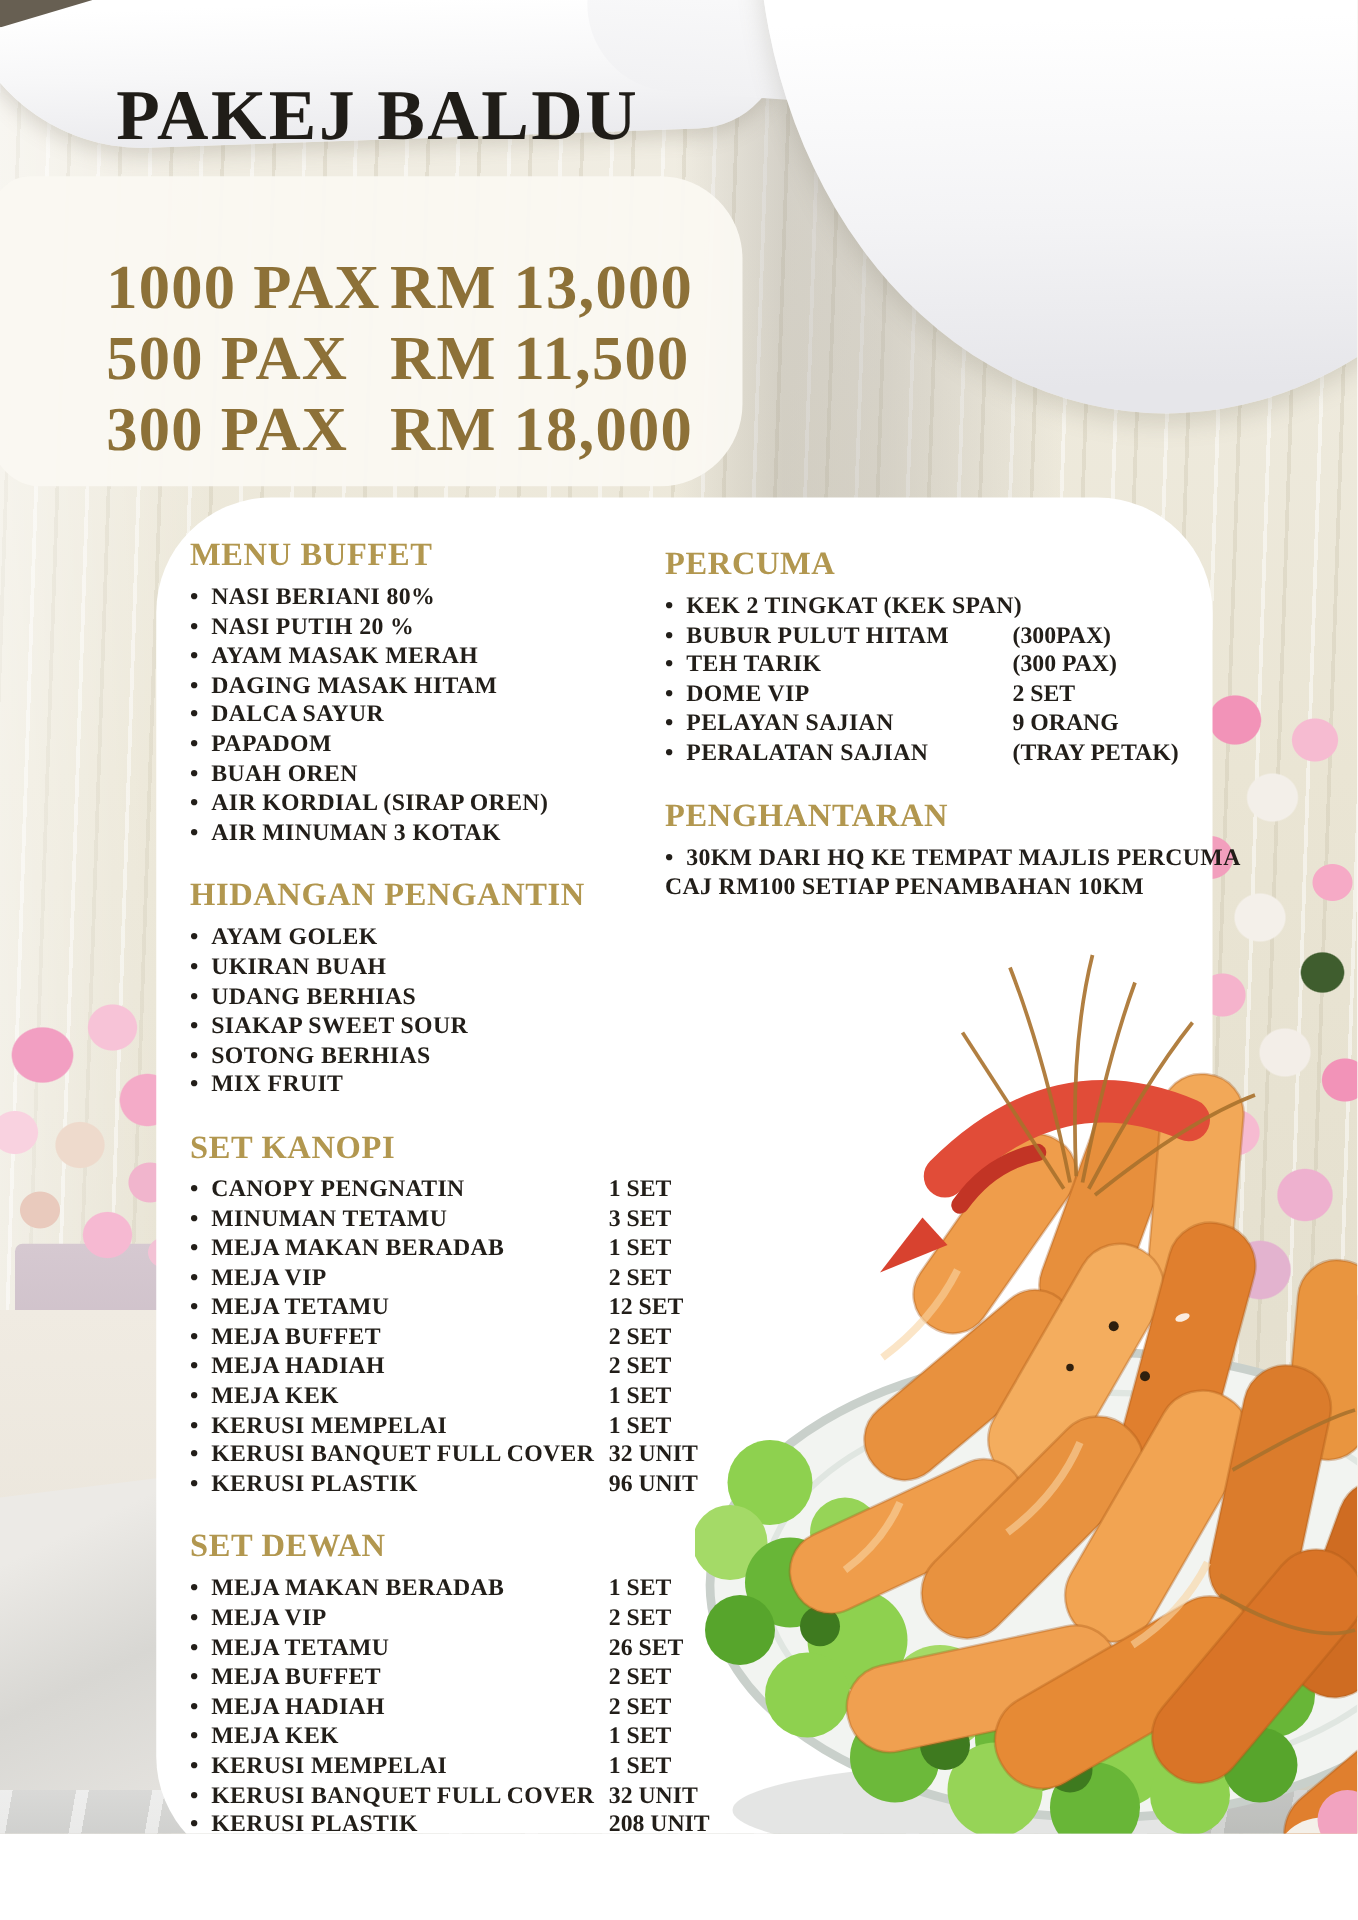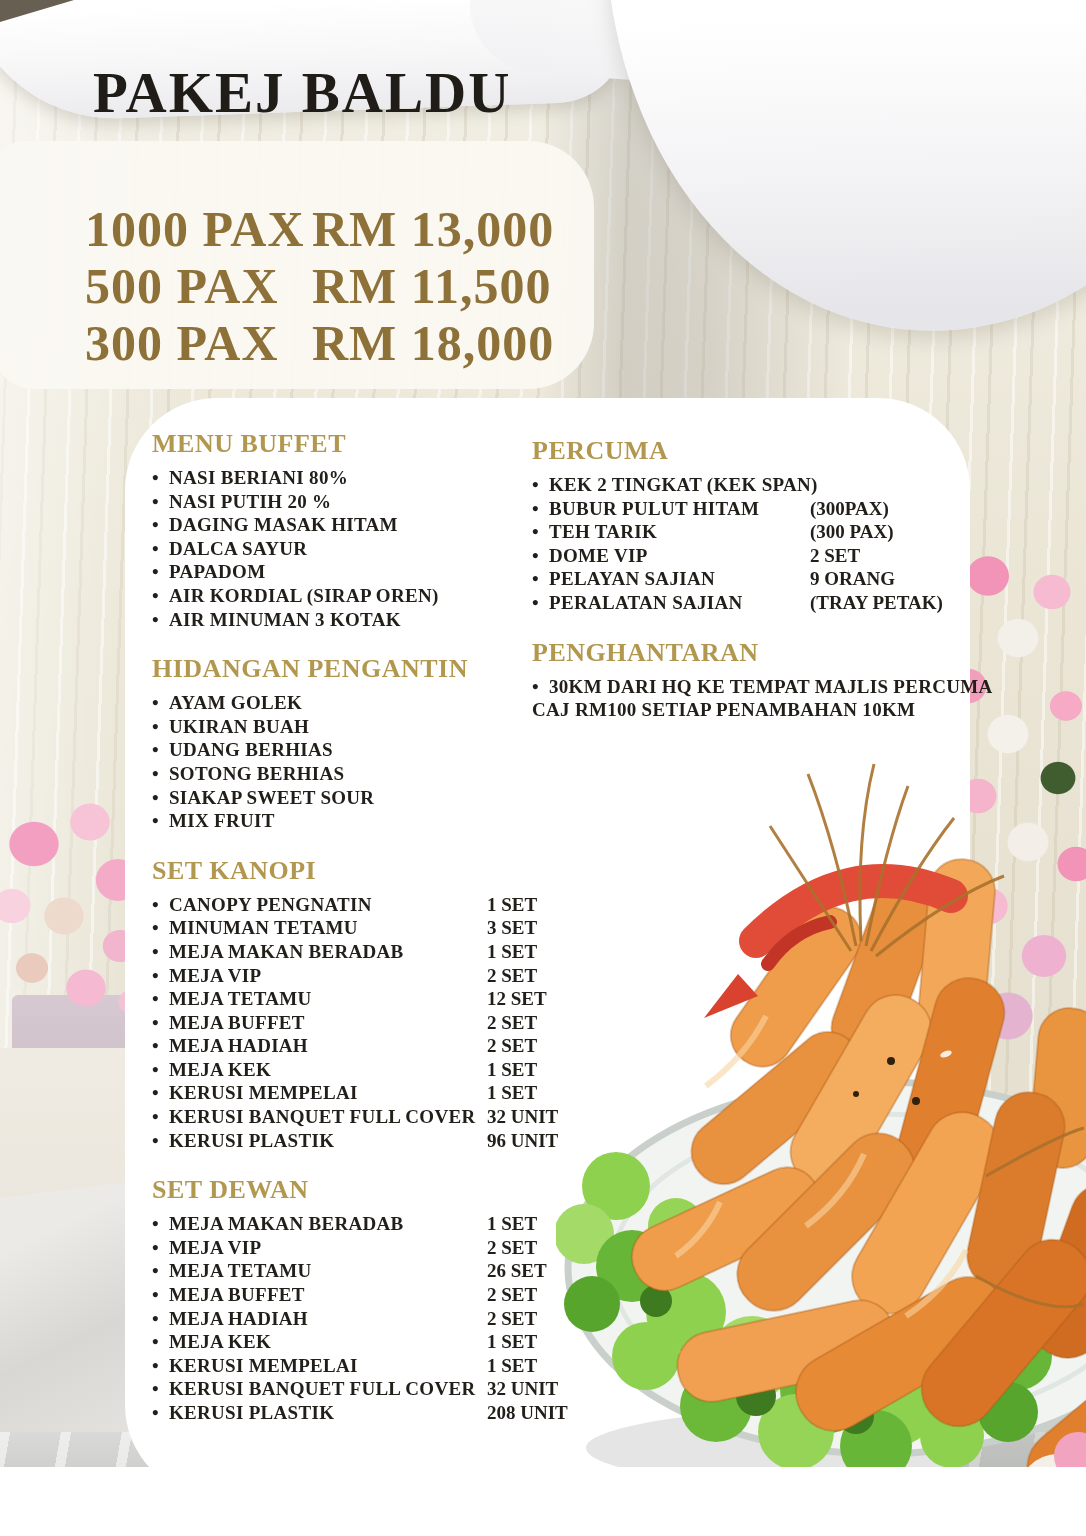--- a/index.html
+++ b/index.html
@@ -201,47 +201,49 @@
 
     <div class="col-left">
       <div class="sec">
         <h2 class="heading">MENU BUFFET</h2>
         <div>
 
             <div class="item">NASI BERIANI 80%</div>
 
             <div class="item">NASI PUTIH 20 %</div>
 
+            <div class="item">AYAM MASAK MERAH</div>
 
             <div class="item">DAGING MASAK HITAM</div>
 
             <div class="item">DALCA SAYUR</div>
 
             <div class="item">PAPADOM</div>
 
+            <div class="item">BUAH OREN</div>
 
             <div class="item">AIR KORDIAL (SIRAP OREN)</div>
 
             <div class="item">AIR MINUMAN 3 KOTAK</div>
           </div>
       </div>
 
       <div class="sec">
         <h2 class="heading">HIDANGAN PENGANTIN</h2>
         <div>
 
             <div class="item">AYAM GOLEK</div>
 
             <div class="item">UKIRAN BUAH</div>
 
             <div class="item">UDANG BERHIAS</div>
 
+            <div class="item">SIAKAP SWEET SOUR</div>
+
             <div class="item">SOTONG BERHIAS</div>
-
-            <div class="item">SIAKAP SWEET SOUR</div>
 
             <div class="item">MIX FRUIT</div>
           </div>
       </div>
 
       <div class="sec">
         <h2 class="heading">SET KANOPI</h2>
         <div>
 
             <div class="row">

